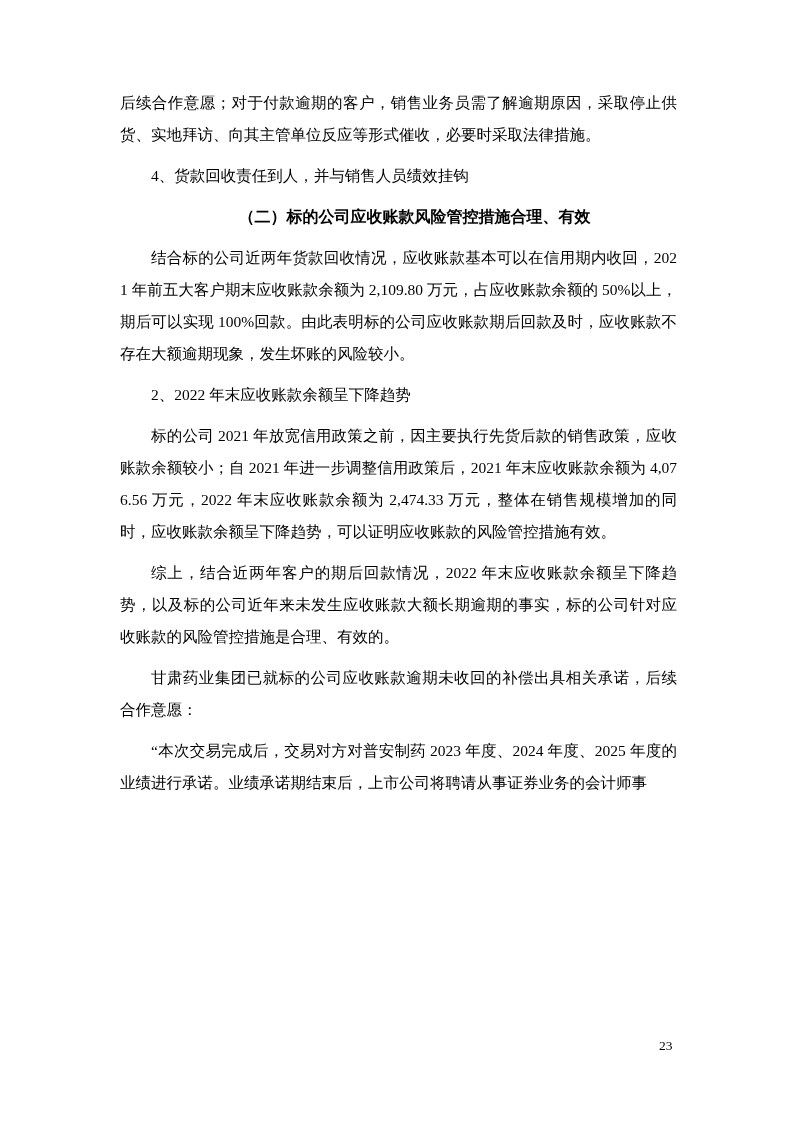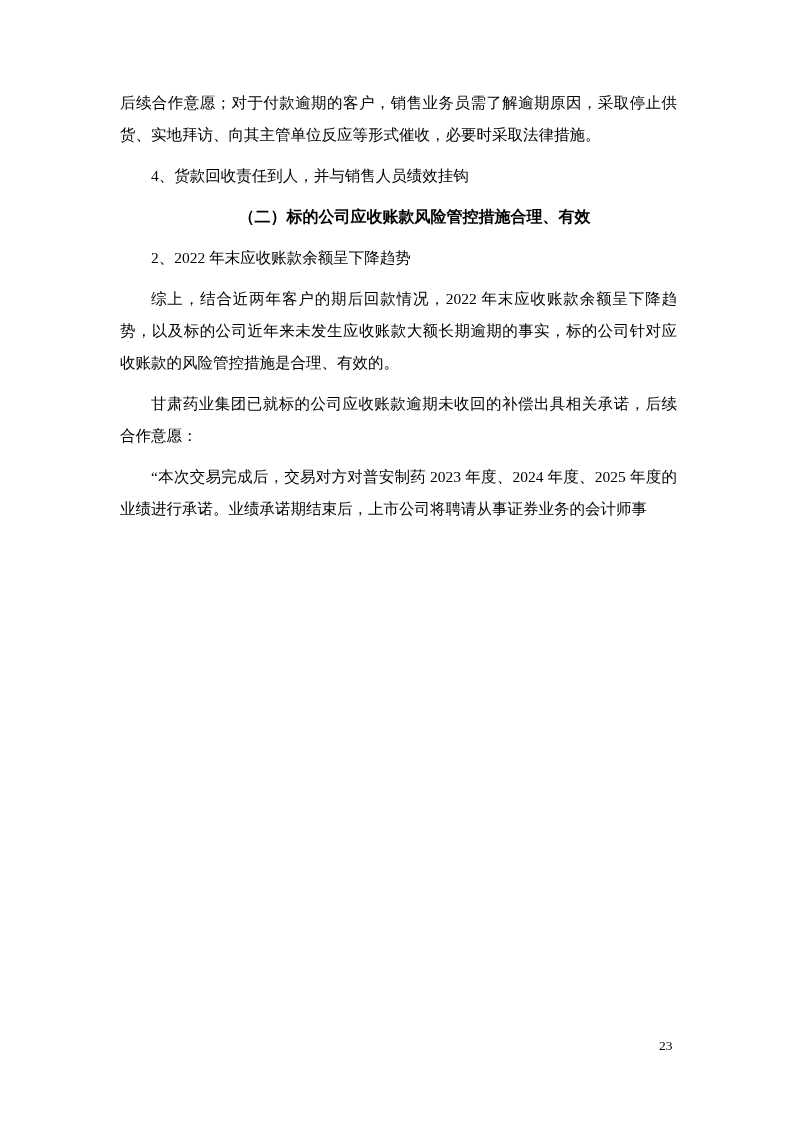--- a/index.html
+++ b/index.html
@@ -60,19 +60,21 @@
   }
 </style>
 </head>
 <body>
 
 <div class="page">
   <div class="content">
     <p class="block cont">后续合作意愿；对于付款逾期的客户，销售业务员需了解逾期原因，采取停止供货、实地拜访、向其主管单位反应等形式催收，必要时采取法律措施。</p>
     <p class="block item">4、货款回收责任到人，并与销售人员绩效挂钩</p>
     <p class="block h-bold">（二）标的公司应收账款风险管控措施合理、有效</p>
+    <p class="block para">结合标的公司近两年货款回收情况，应收账款基本可以在信用期内收回，2021 年前五大客户期末应收账款余额为 2,109.80 万元，占应收账款余额的 50%以上，期后可以实现 100%回款。由此表明标的公司应收账款期后回款及时，应收账款不存在大额逾期现象，发生坏账的风险较小。</p>
     <p class="block item">2、2022 年末应收账款余额呈下降趋势</p>
+    <p class="block para">标的公司 2021 年放宽信用政策之前，因主要执行先货后款的销售政策，应收账款余额较小；自 2021 年进一步调整信用政策后，2021 年末应收账款余额为 4,076.56 万元，2022 年末应收账款余额为 2,474.33 万元，整体在销售规模增加的同时，应收账款余额呈下降趋势，可以证明应收账款的风险管控措施有效。</p>
     <p class="block para">综上，结合近两年客户的期后回款情况，2022 年末应收账款余额呈下降趋势，以及标的公司近年来未发生应收账款大额长期逾期的事实，标的公司针对应收账款的风险管控措施是合理、有效的。</p>
     <p class="block para">甘肃药业集团已就标的公司应收账款逾期未收回的补偿出具相关承诺，后续合作意愿：</p>
     <p class="block para">“本次交易完成后，交易对方对普安制药 2023 年度、2024 年度、2025 年度的业绩进行承诺。业绩承诺期结束后，上市公司将聘请从事证券业务的会计师事</p>
   </div>
   <div class="footer-page-num">23</div>
 </div>
 
 </body></html>

